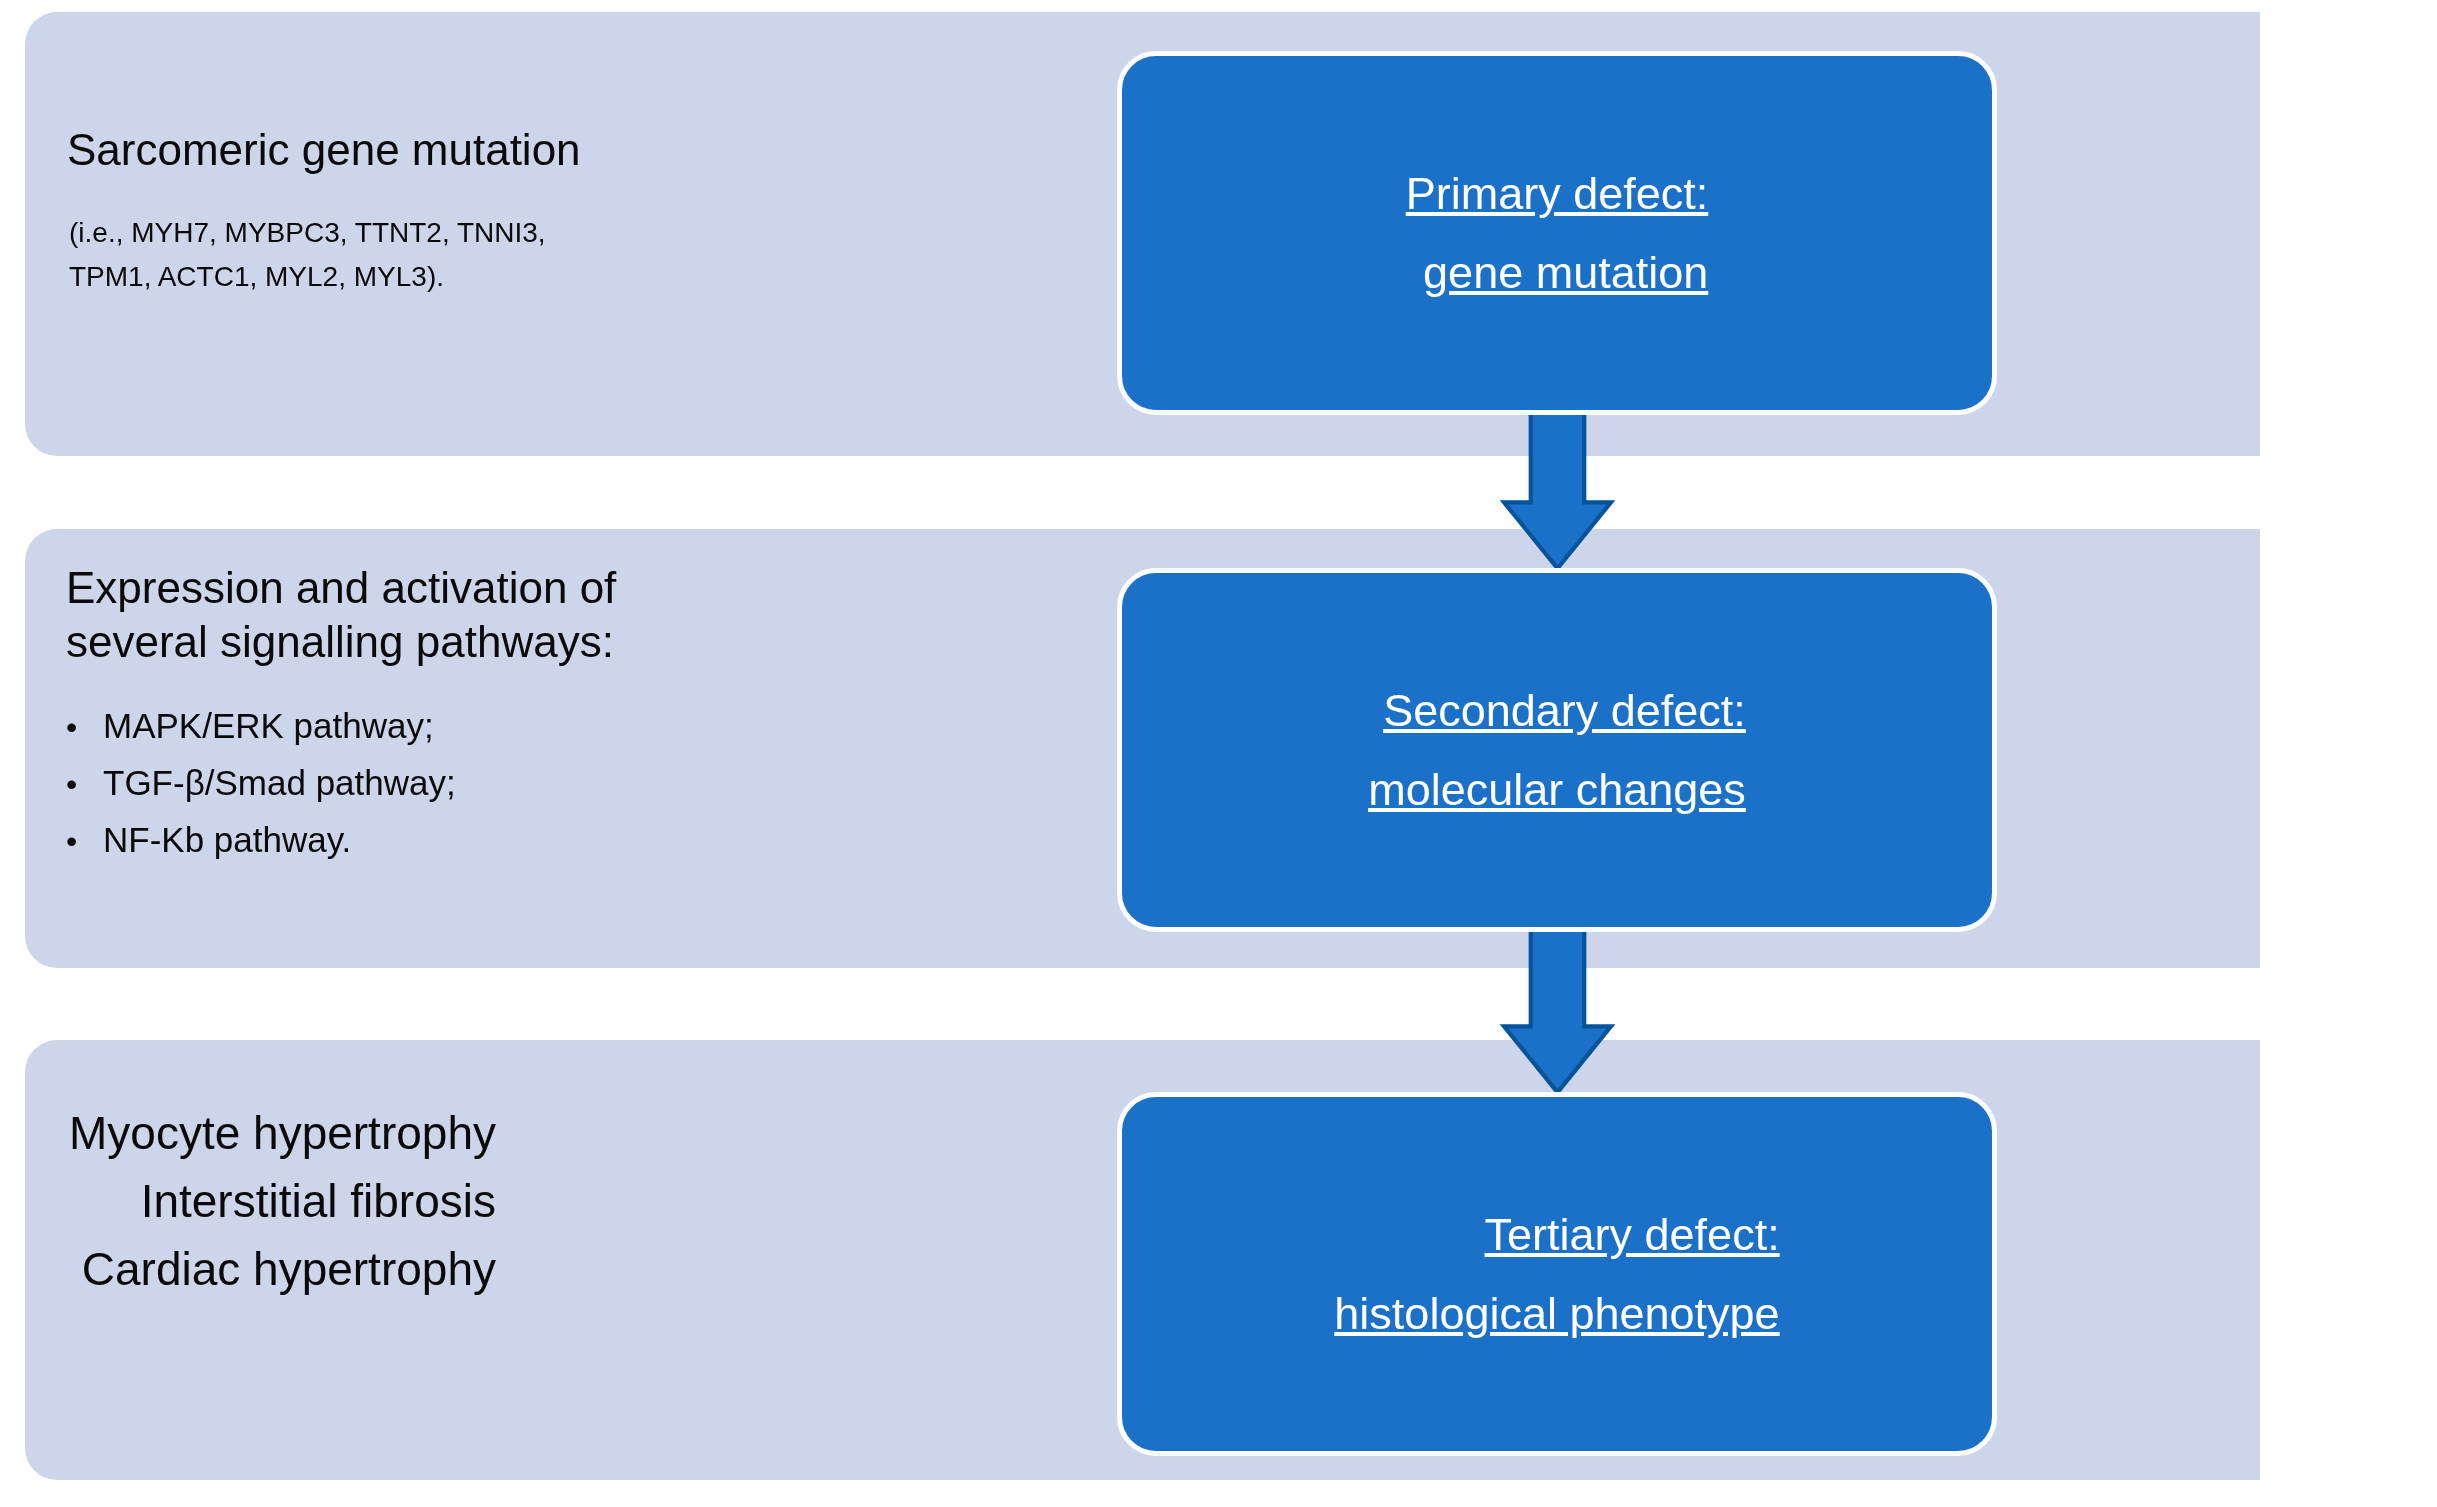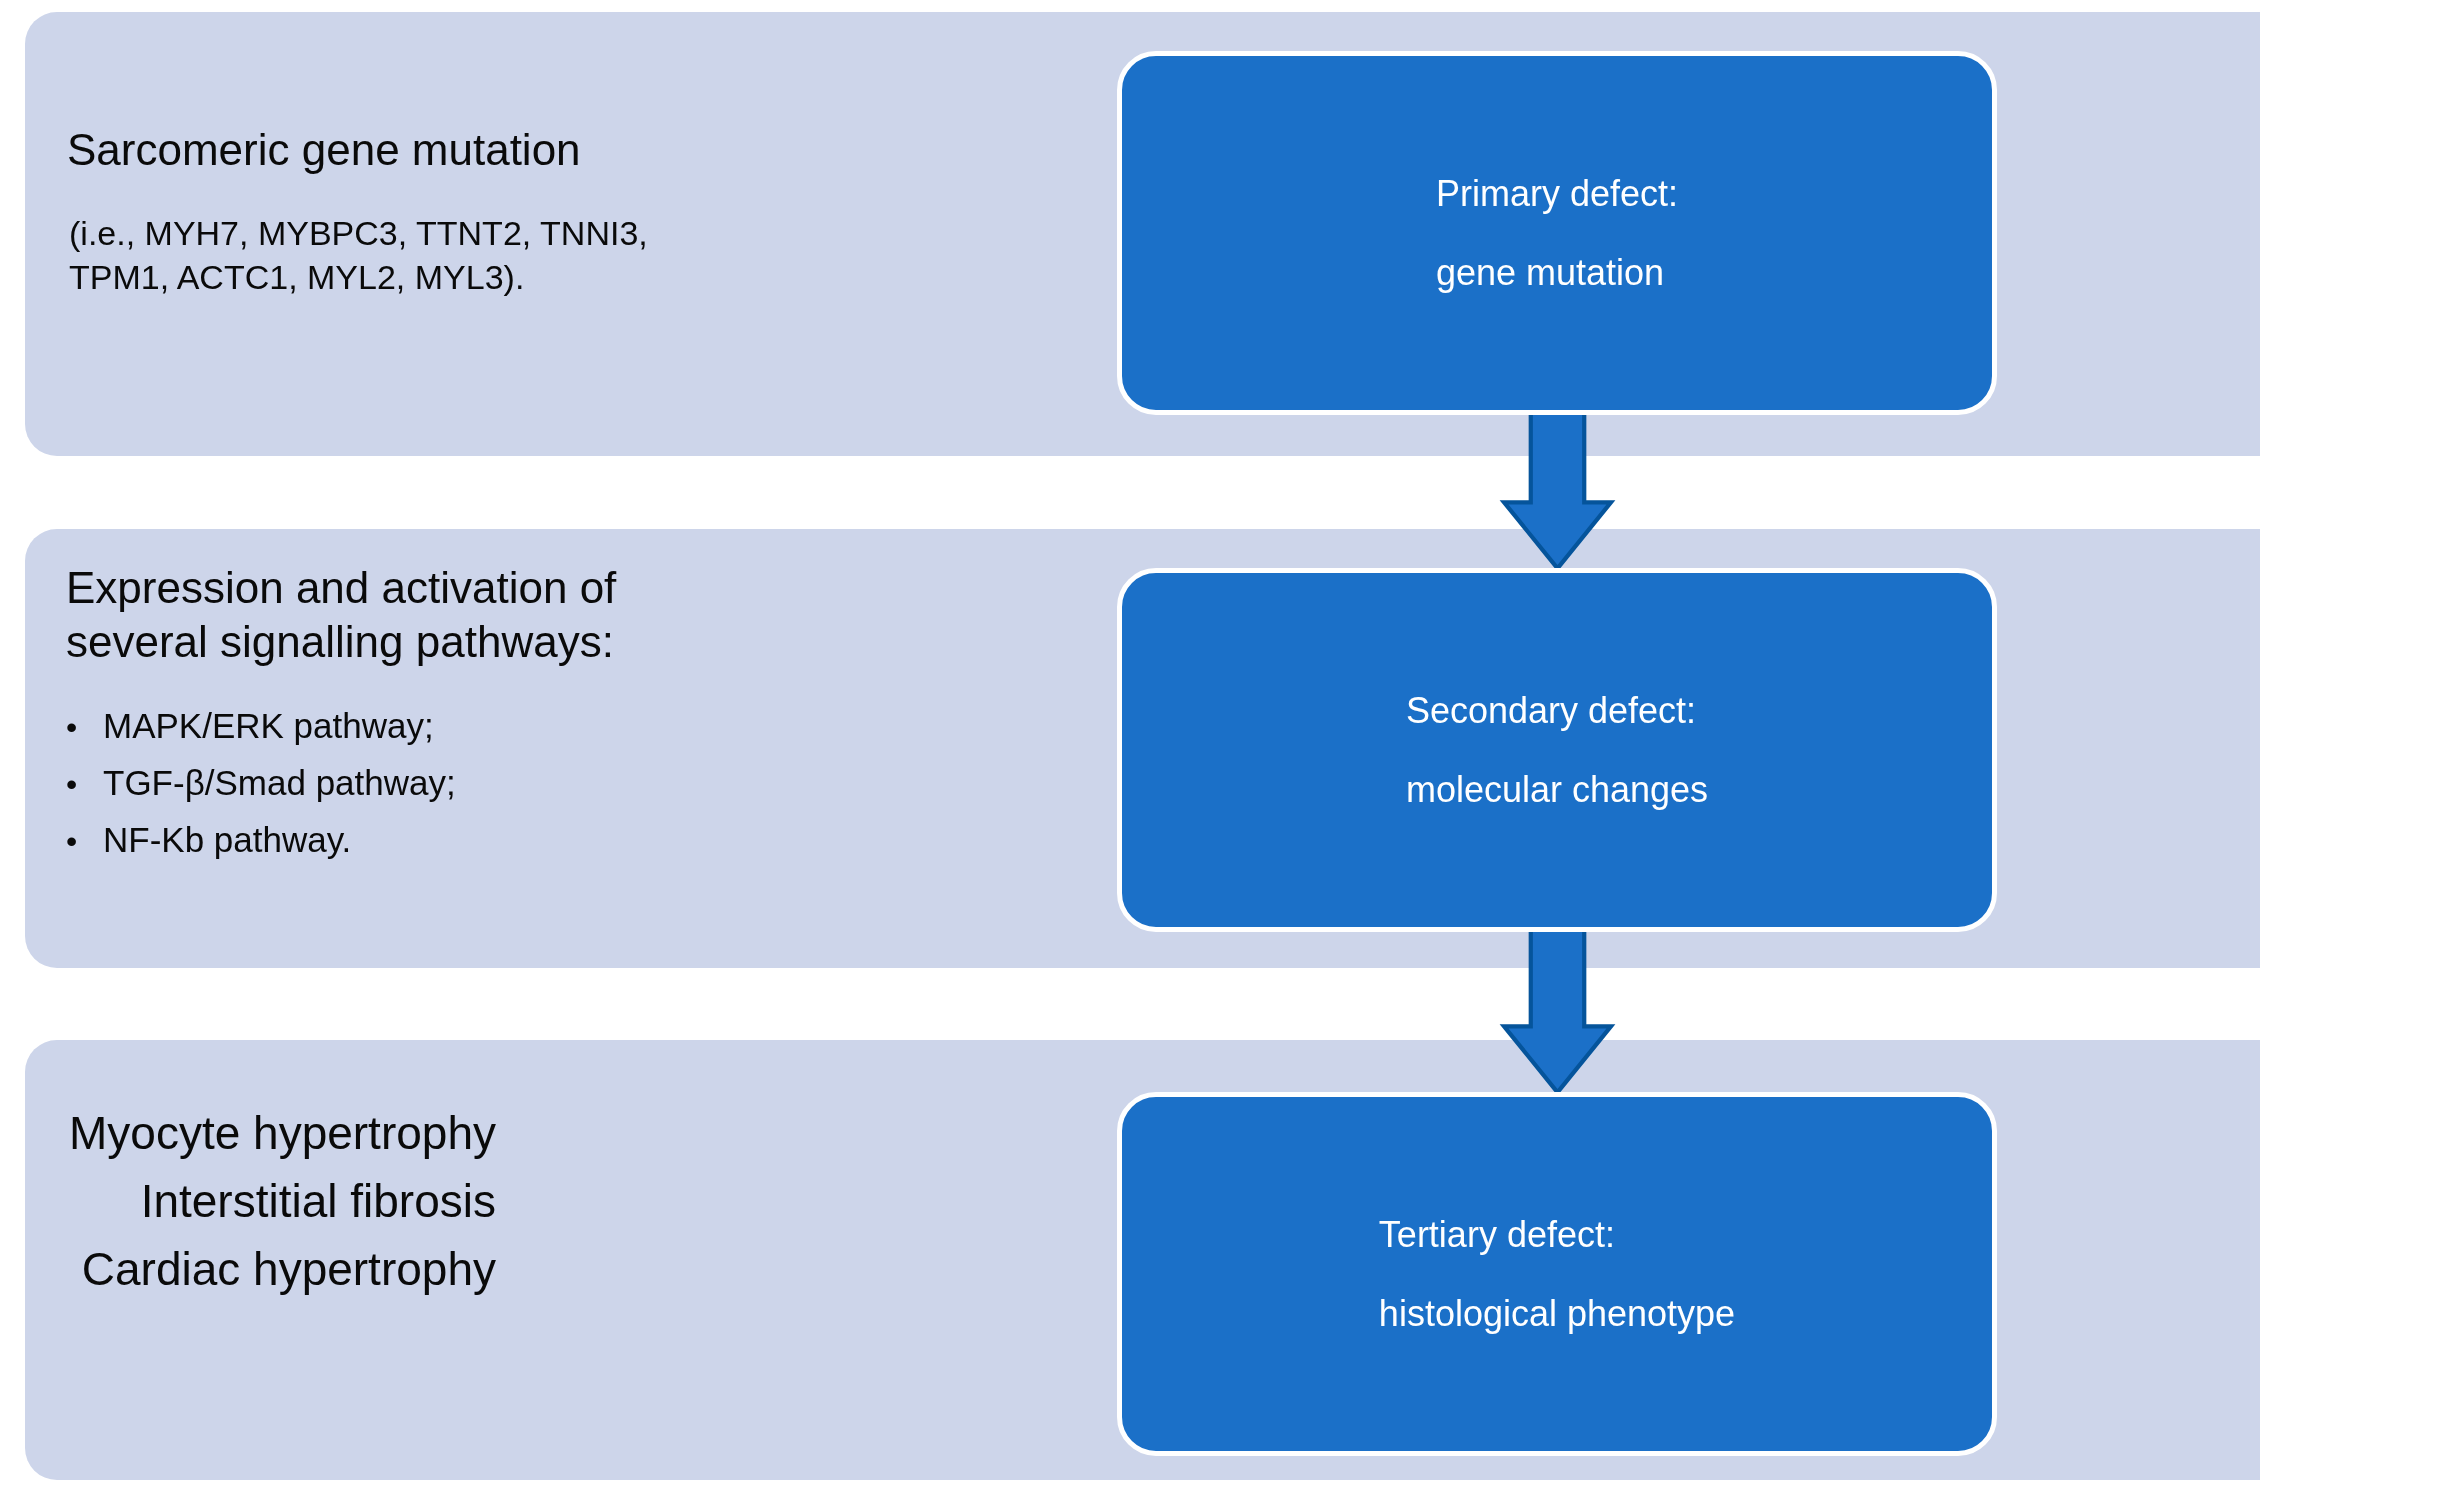--- a/index.html
+++ b/index.html
@@ -43,21 +43,21 @@
     line-height:54px;
     font-weight:400;
     white-space:pre-line;
     color:var(--text);
   }
   #band1-heading { left:42px; top:111px; }
   #band2-heading { left:41px; top:32px;  }
 
   .body-text {
     position:absolute;
-    font-size:34px;
+    font-size:28px;
     line-height:44px;
     white-space:pre-line;
     color:var(--text);
   }
   #band1-genes { left:44px; top:199px; }
 
   .bullets {
     position:absolute;
     left:41px;
     top:169px;
@@ -95,25 +95,26 @@
     border-radius:39px;
     z-index:2;
     display:flex;
     align-items:center;
     justify-content:center;
   }
   #box-1 { top:51px;   }
   #box-2 { top:568px;  }
   #box-3 { top:1092px; }
   .node-label {
-    font-size:36px;
+    font-size:45px;
     line-height:79px;
     color:var(--box-text);
-    text-align:left;
+    text-align:right;
     white-space:pre-line;
+    text-decoration:underline;
   }
 
   
   .arrow {
     position:absolute;
     left:1497px;
     width:121px;
     height:178px;
     z-index:1;
   }

